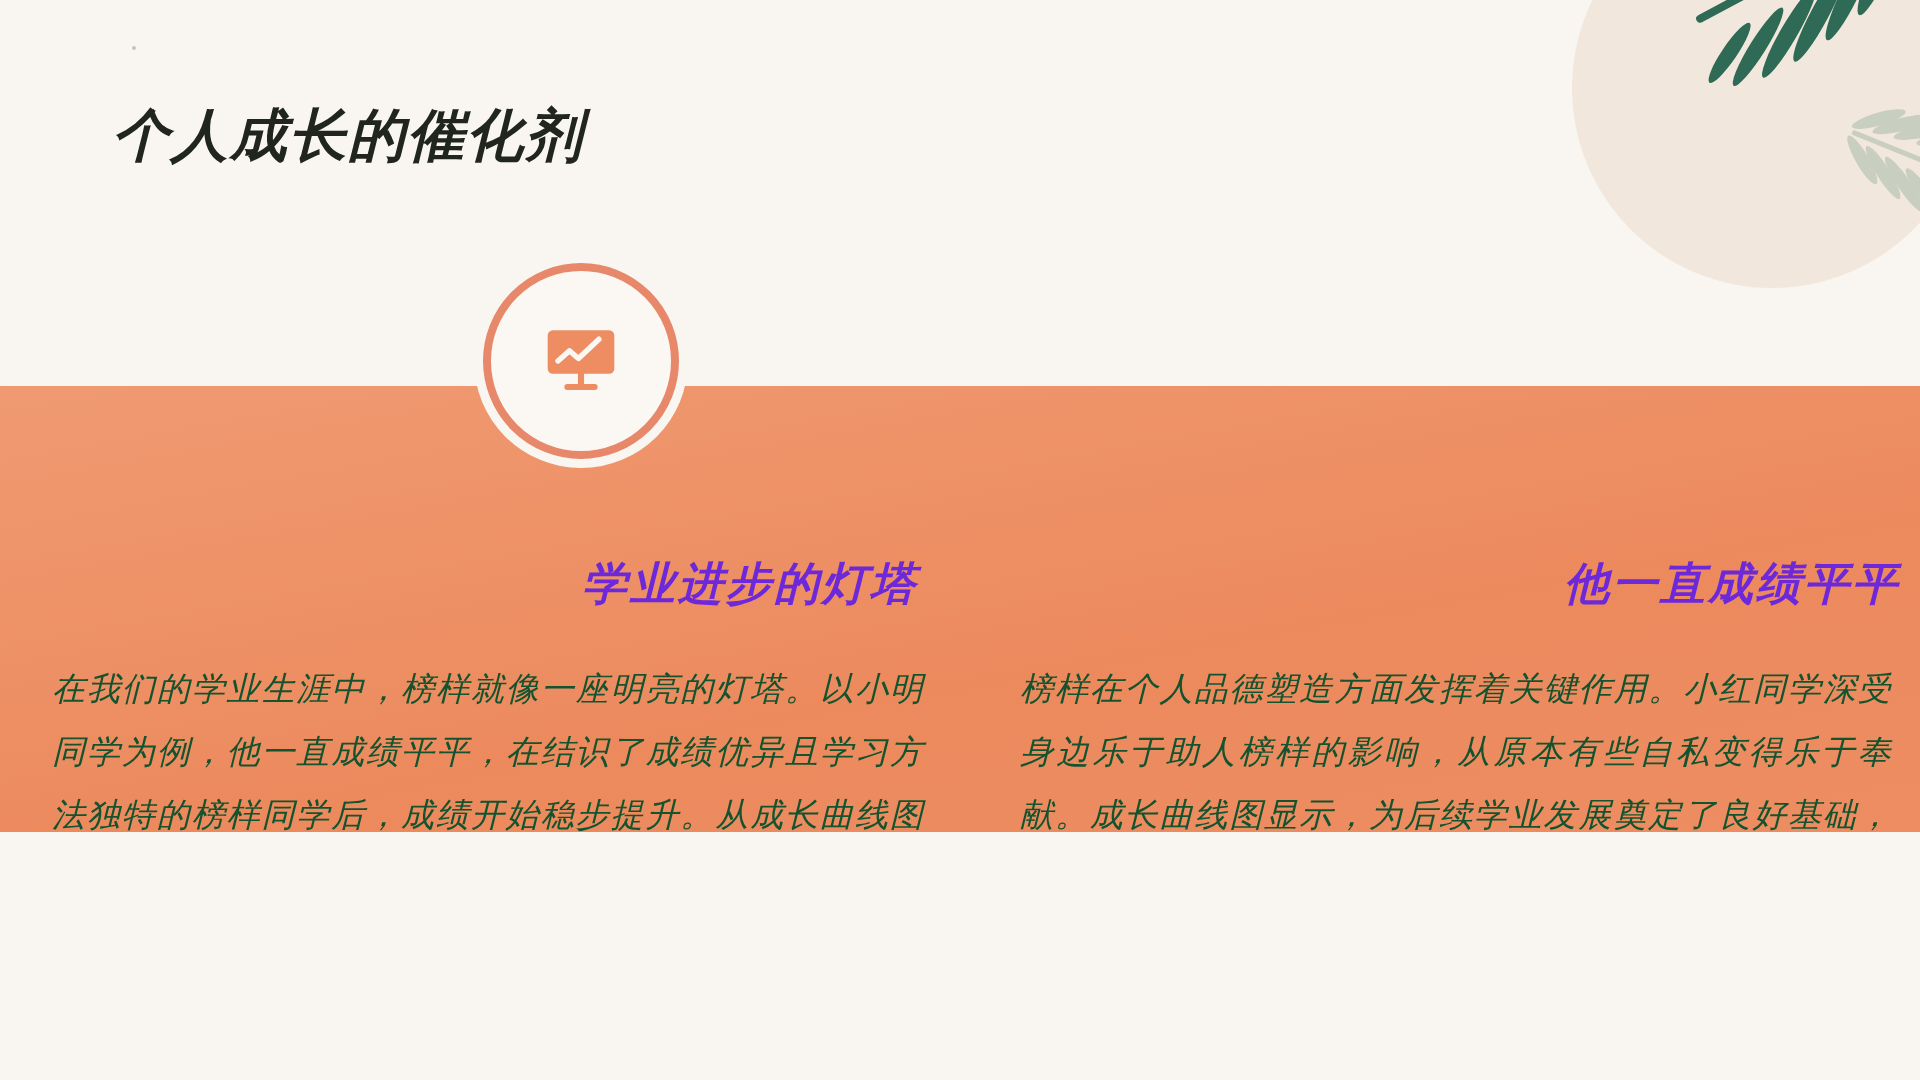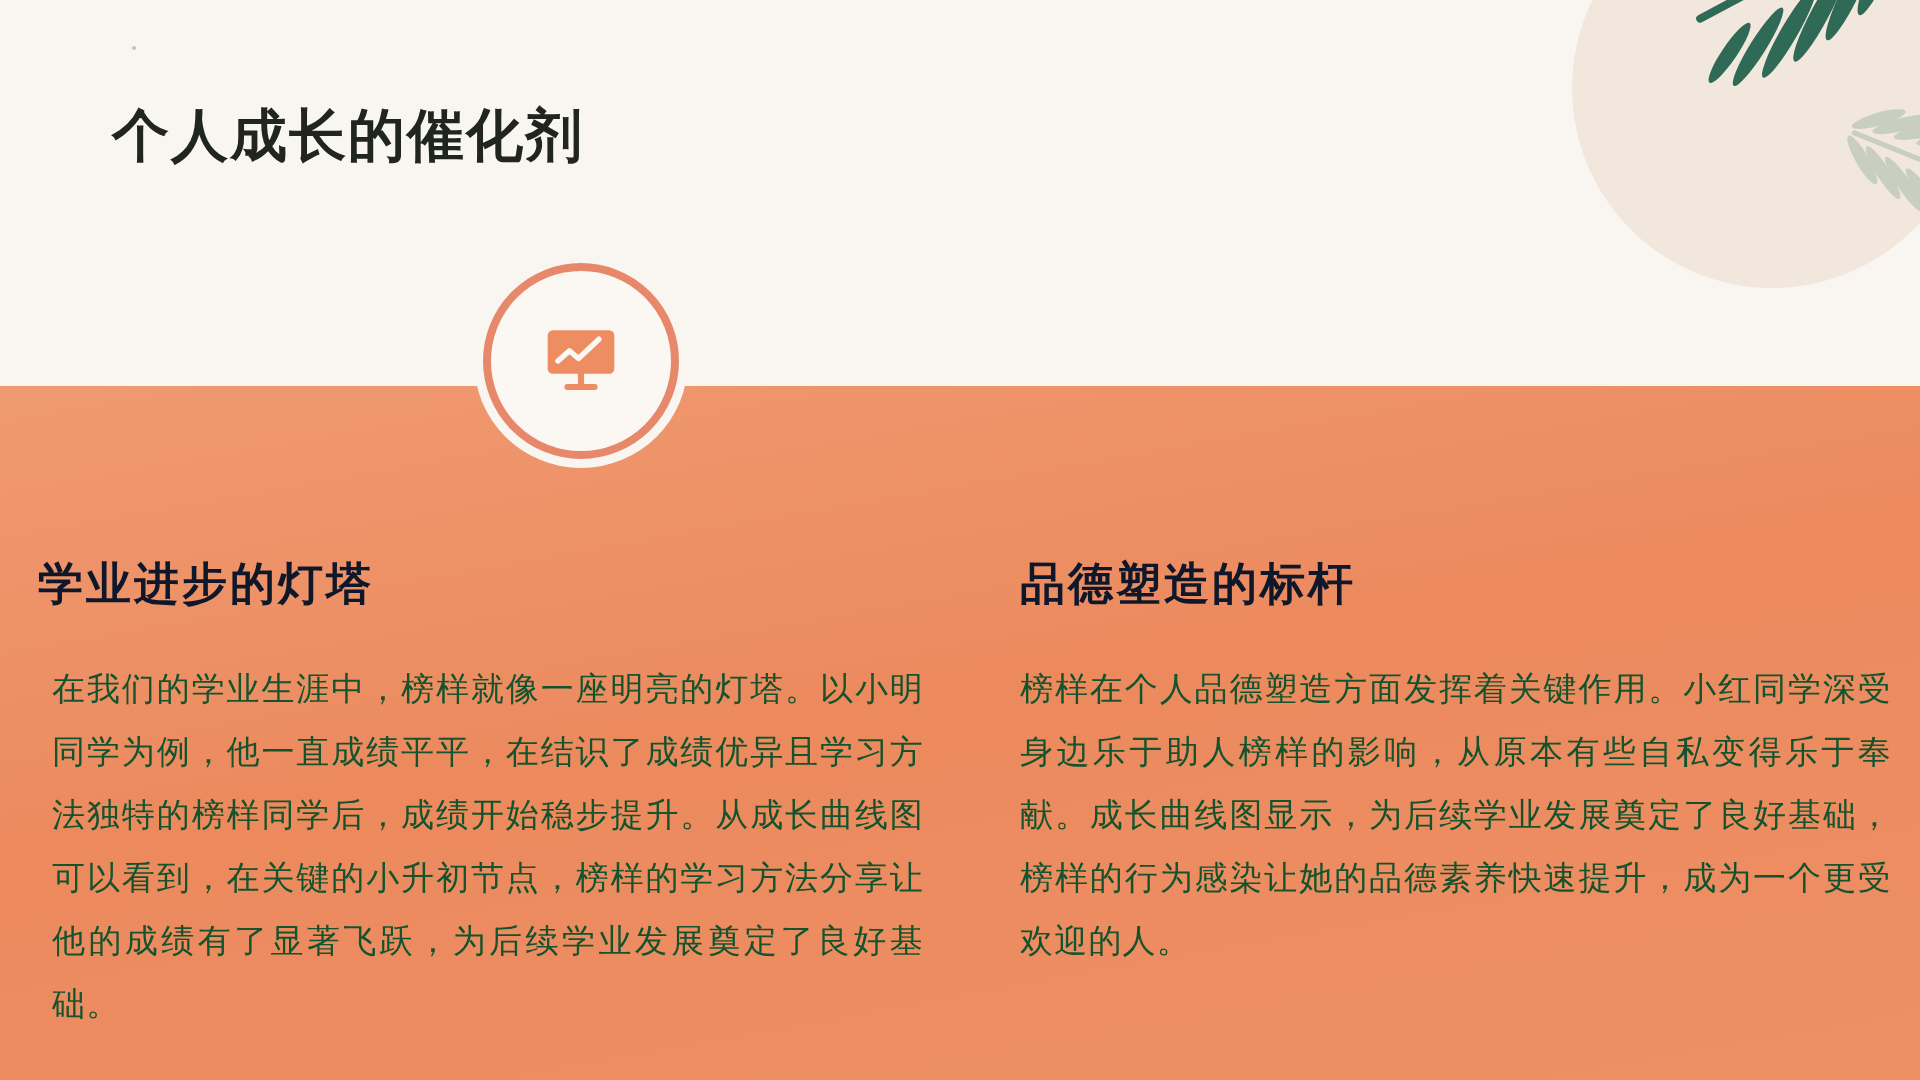--- a/index.html
+++ b/index.html
@@ -10,23 +10,24 @@
     width: 1920px;
     height: 1080px;
     overflow: hidden;
     font-family: "Liberation Serif", "DejaVu Serif", serif;
     background: #F9F6F1;
   }
 
   .slide {
     position: relative;
     width: 1920px;
-    height: 1080px;
+    height: 832px;
     overflow: hidden;
     background: #F9F6F1;
+    font-style: italic;
   }
 
   
   .band-top {
     position: absolute;
     left: 0; top: 0;
     width: 1920px;
     height: 386px;
     background: #F9F6F1;
     z-index: 1;
@@ -132,25 +133,25 @@
     align-items: center;
     justify-content: center;
   }
   .badge-icon svg { display: block; }
 
   
   .sub-heading {
     position: absolute;
     top: 517px;
     width: 880px;
-    text-align: left;
+    text-align: right;
     font-size: 45px;
     letter-spacing: 3px;
     font-weight: 700;
-    color: #0f172a;
+    color: #6d28d9;
     z-index: 6;
     white-space: nowrap;
   }
   .col-left  .sub-heading { left: 0; }
   .col-right .sub-heading { left: 0; }
 
   
   .body-text {
     position: absolute;
     top: 625px;
@@ -239,17 +240,17 @@
           <rect x="19" y="50" width="26" height="4.6" rx="2.3" fill="#EE8D62"></rect>
         </svg>
       </div>
     </div>
     <h2 class="sub-heading">学业进步的灯塔</h2>
     <p class="body-text">在我们的学业生涯中，榜样就像一座明亮的灯塔。以小明同学为例，他一直成绩平平，在结识了成绩优异且学习方法独特的榜样同学后，成绩开始稳步提升。从成长曲线图可以看到，在关键的小升初节点，榜样的学习方法分享让他的成绩有了显著飞跃，为后续学业发展奠定了良好基础。</p>
   </div>
 
   <div class="col col-right">
 
-    <h2 class="sub-heading">品德塑造的标杆</h2>
+    <h2 class="sub-heading">他一直成绩平平</h2>
     <p class="body-text">榜样在个人品德塑造方面发挥着关键作用。小红同学深受身边乐于助人榜样的影响，从原本有些自私变得乐于奉献。成长曲线图显示，为后续学业发展奠定了良好基础，榜样的行为感染让她的品德素养快速提升，成为一个更受欢迎的人。</p>
   </div>
 
 </div>
 
 </body></html>

